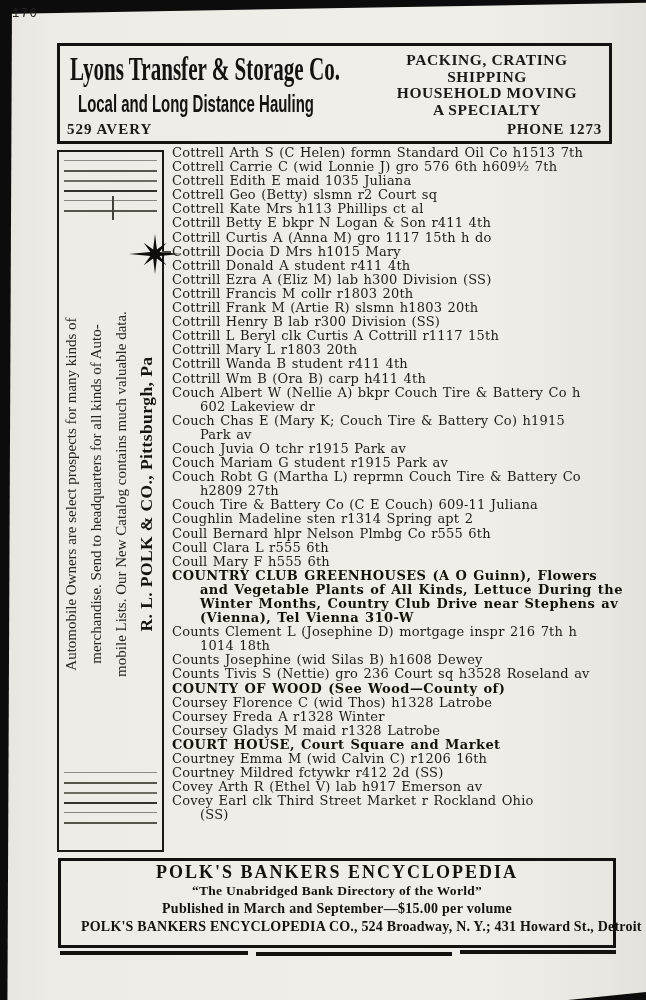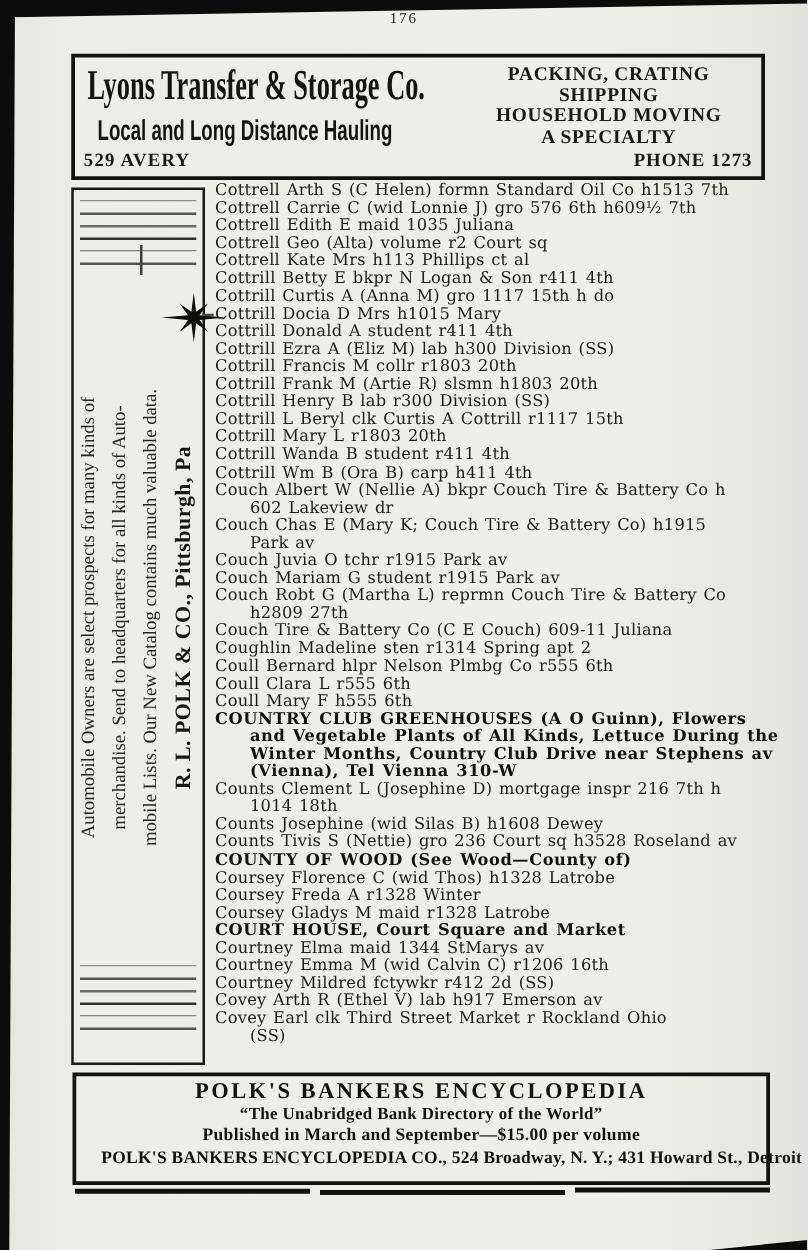--- a/index.html
+++ b/index.html
@@ -9,22 +9,22 @@
     font-family:"DejaVu Serif",serif;color:#1b1a17;}
 
   
   .scan-top{position:absolute;top:0;left:0;width:646px;height:14px;background:#0c0c0c;
     clip-path:polygon(0 0,100% 0,100% 20%,0 100%);}
   .scan-left{position:absolute;top:0;left:0;width:12px;height:1000px;background:#0c0c0c;
     clip-path:polygon(0 0,100% 0,62% 100%,0 100%);}
   .scan-corner-br{position:absolute;right:0;bottom:0;width:78px;height:9px;background:#0c0c0c;
     clip-path:polygon(0 100%,100% 10%,100% 100%);}
 
-  .pageno{position:absolute;top:7px;left:0;right:0;text-align:center;
-    font-family:Liberation Serif, serif;font-size:12px;letter-spacing:1.5px;color:#23221f;}
+  .pageno{position:absolute;top:7px;left:0;right:0;text-align:left;
+    font-family:Liberation Mono, monospace;font-size:12px;letter-spacing:1.5px;color:#23221f;padding-left:12px;}
 
   
   .header-ad{position:absolute;left:57px;top:43px;width:549px;height:95px;border:3px solid #121210;}
   .lyons{position:absolute;left:10px;top:4px;font-family:"Liberation Serif",serif;font-weight:bold;
     font-size:34px;white-space:nowrap;transform:scaleX(.62);transform-origin:left top;color:#14130f;}
   .hauling{position:absolute;left:18px;top:45px;font-family:"Liberation Sans",sans-serif;font-weight:bold;
     font-size:23px;white-space:nowrap;transform:scaleX(.65);transform-origin:left top;color:#14130f;}
   .avery{position:absolute;left:7px;bottom:3px;font-family:"Liberation Serif",serif;font-weight:bold;
     font-size:15px;letter-spacing:1px;}
   .services{position:absolute;right:4px;top:6px;width:236px;text-align:center;
@@ -129,21 +129,21 @@
       <div class="entry">
         <div class="dline">Cottrell Arth S (C Helen) formn Standard Oil Co h1513 7th</div>
       </div>
       <div class="entry">
         <div class="dline">Cottrell Carrie C (wid Lonnie J) gro 576 6th h609½ 7th</div>
       </div>
       <div class="entry">
         <div class="dline">Cottrell Edith E maid 1035 Juliana</div>
       </div>
       <div class="entry">
-        <div class="dline">Cottrell Geo (Alta) volume r2 Court sq</div>
+        <div class="dline">Cottrell Geo (Betty) slsmn r2 Court sq</div>
       </div>
       <div class="entry">
         <div class="dline">Cottrell Kate Mrs h113 Phillips ct al</div>
       </div>
       <div class="entry">
         <div class="dline">Cottrill Betty E bkpr N Logan &amp; Son r411 4th</div>
       </div>
       <div class="entry">
         <div class="dline">Cottrill Curtis A (Anna M) gro 1117 15th h do</div>
       </div>
@@ -233,23 +233,20 @@
         <div class="dline">Coursey Florence C (wid Thos) h1328 Latrobe</div>
       </div>
       <div class="entry">
         <div class="dline">Coursey Freda A r1328 Winter</div>
       </div>
       <div class="entry">
         <div class="dline">Coursey Gladys M maid r1328 Latrobe</div>
       </div>
       <div class="entry bold">
         <div class="dline">COURT HOUSE, Court Square and Market</div>
-      </div>
-      <div class="entry">
-        <div class="dline">Courtney Elma maid 1344 StMarys av</div>
       </div>
       <div class="entry">
         <div class="dline">Courtney Emma M (wid Calvin C) r1206 16th</div>
       </div>
       <div class="entry">
         <div class="dline">Courtney Mildred fctywkr r412 2d (SS)</div>
       </div>
       <div class="entry">
         <div class="dline">Covey Arth R (Ethel V) lab h917 Emerson av</div>
       </div>

